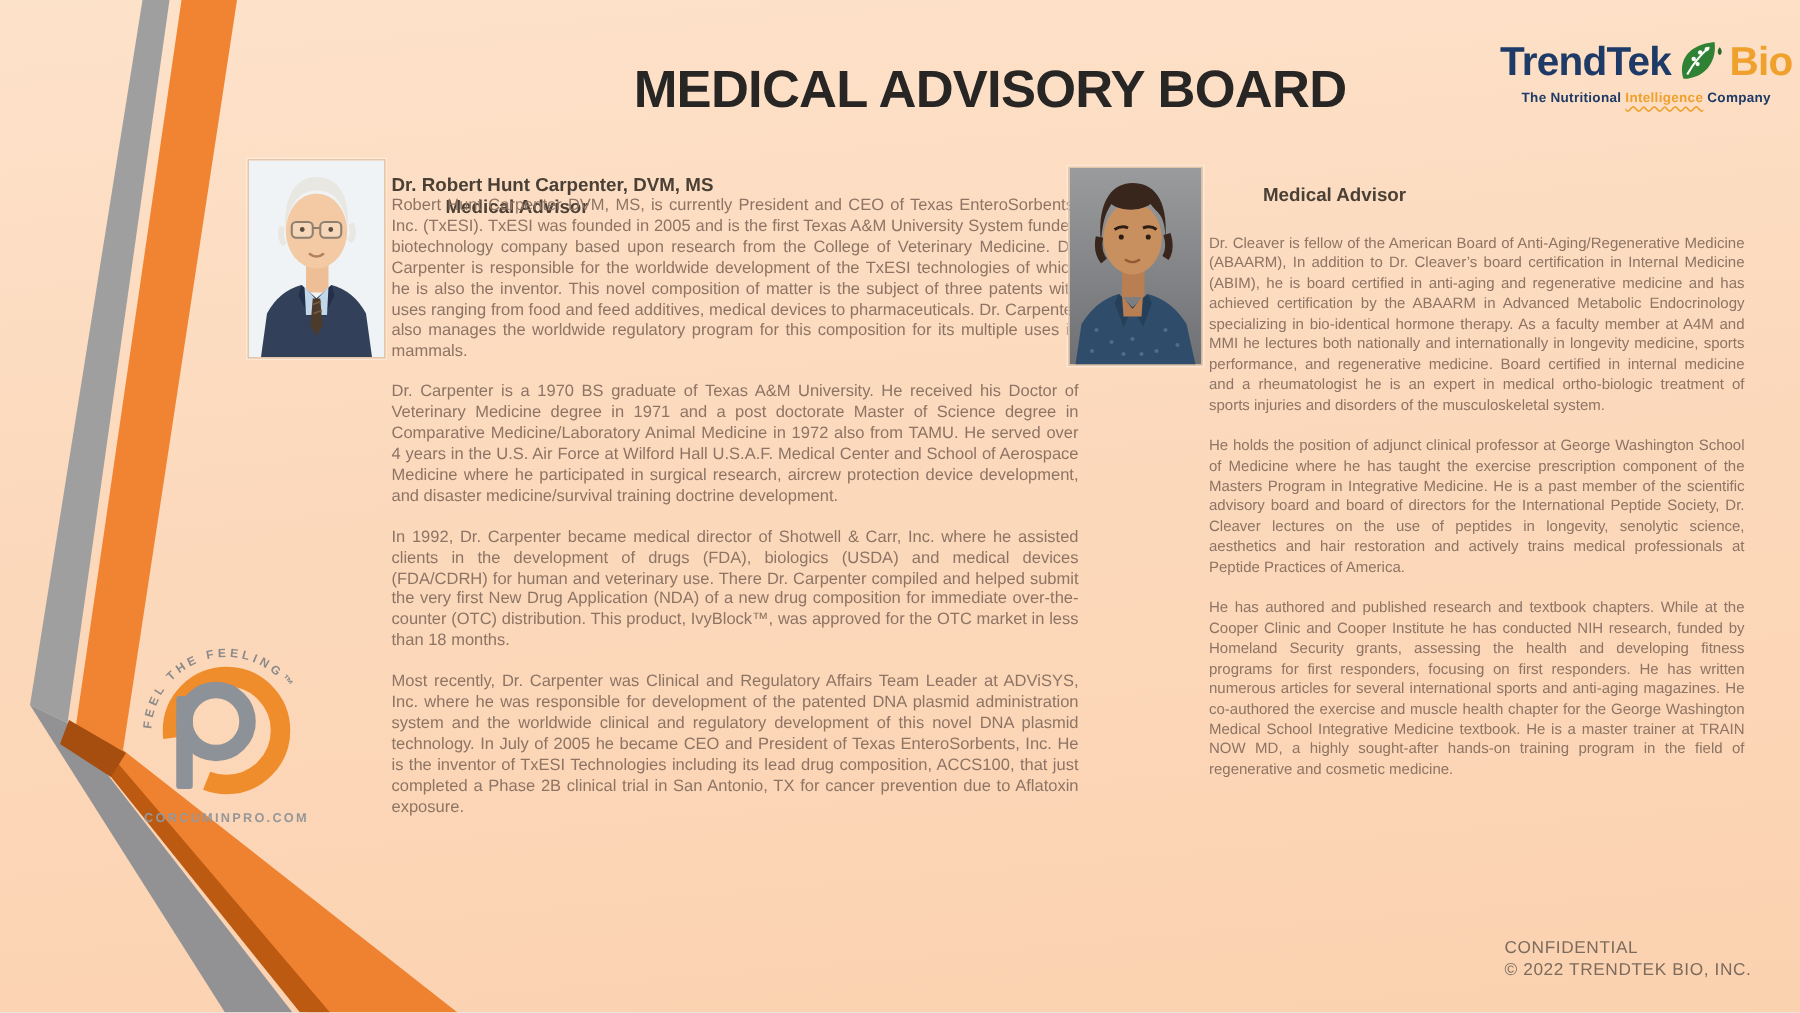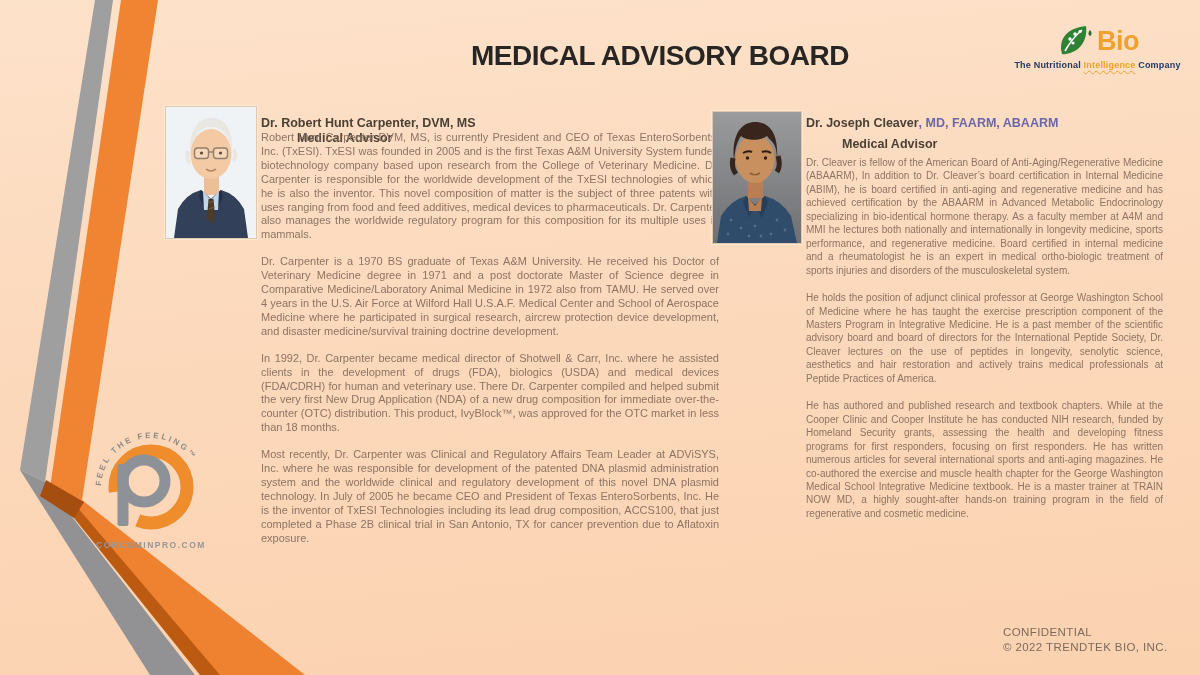--- a/index.html
+++ b/index.html
@@ -4,21 +4,21 @@
 <style>
   html,body{margin:0;padding:0;background:#e8e8e8;}
   .slide{
     position:relative;width:1200px;height:675px;overflow:hidden;
     background:linear-gradient(175deg,#fde2ca 0%,#fcd9bc 45%,#fbd2b0 100%);
     font-family:"Liberation Sans",sans-serif;
   }
   .deco{position:absolute;left:0;top:0;pointer-events:none;}
   .page-title{
     position:absolute;left:310px;top:40px;width:700px;text-align:center;
-    font-size:28px;font-weight:800;color:#282624;letter-spacing:-0.5px;
+    font-size:35px;font-weight:800;color:#282624;letter-spacing:-0.5px;
     font-family:"Liberation Sans",sans-serif;
   }
   
   .brand{position:absolute;left:1000px;top:24px;width:195px;text-align:center;}
   .brand-row{display:flex;align-items:center;justify-content:center;gap:3px;}
   .brand-primary{font-size:27px;font-weight:800;color:#1e3a66;letter-spacing:-0.5px;}
   .brand-secondary{font-size:27px;font-weight:800;color:#f0a02c;letter-spacing:-0.5px;}
   .brand-tagline{font-size:9px;font-weight:700;color:#1e3a66;margin-top:2px;letter-spacing:0.2px;}
   .tagline-hl{color:#f0a02c;text-decoration:underline wavy #f0a02c 1px;text-underline-offset:2px;}
   
@@ -68,20 +68,21 @@
       <rect x="33.5" y="62" width="11" height="62" rx="2" fill="#8d9298"></rect>
       <circle cx="60" cy="79" r="21" fill="none" stroke="#8d9298" stroke-width="11"></circle>
     </g>
     <text x="67" y="146" text-anchor="middle" font-size="8.5" font-weight="bold" fill="#95979a" letter-spacing="1.5" font-family="Liberation Sans, sans-serif">CORCUMINPRO.COM</text>
   </svg>
 
   <div class="page-title">MEDICAL ADVISORY BOARD</div>
 
   <div class="brand">
     <div class="brand-row">
+      <span class="brand-primary">TrendTek</span>
       <svg width="38" height="34" viewBox="0 0 38 34">
         <path d="M6,30 C2,16 10,4 30,2 C32,16 24,28 10,30 C8,30.3 7,30.2 6,30 Z" fill="#2f8233"></path>
         <path d="M9,27 C14,18 20,11 26,6" stroke="#ffffff" stroke-width="1.6" fill="none"></path>
         <circle cx="14" cy="15" r="1.7" fill="#ffffff"></circle>
         <circle cx="19" cy="10" r="1.7" fill="#ffffff"></circle>
         <circle cx="24" cy="7.5" r="1.6" fill="#ffffff"></circle>
         <circle cx="17" cy="19" r="1.6" fill="#ffffff"></circle>
         <path d="M34,6 C36,8 36,11 34,12 C32,11 32,8 34,6 Z" fill="#246b2a"></path>
       </svg>
       <span class="brand-secondary">Bio</span>
@@ -148,21 +149,20 @@
         <circle cx="72" cy="118" r="1.4"></circle>
         <circle cx="58" cy="122" r="1.4"></circle>
       <circle cx="42" cy="114" r="1.4"></circle>
         <circle cx="48" cy="124" r="1.4"></circle>
         <circle cx="36" cy="124" r="1.4"></circle>
     </g>
     <polygon points="35,85 42,94 49,85 48,99 36,99" fill="#b97f52"></polygon>
   </svg>
 
   <div class="adv-head head-right">
-    <div><span>Dr. Joseph Cleaver</span><span class="credentials">, MD, FAARM, ABAARM</span></div>
     <div class="role">Medical Advisor</div>
   </div>
 
   <div class="bio bio-right">
     <p>Dr. Cleaver is fellow of the American Board of Anti-Aging/Regenerative Medicine (ABAARM), In addition to Dr. Cleaver’s board certification in Internal Medicine (ABIM), he is board certified in anti-aging and regenerative medicine and has achieved certification by the ABAARM in Advanced Metabolic Endocrinology specializing in bio-identical hormone therapy. As a faculty member at A4M and MMI he lectures both nationally and internationally in longevity medicine, sports performance, and regenerative medicine. Board certified in internal medicine and a rheumatologist he is an expert in medical ortho-biologic treatment of sports injuries and disorders of the musculoskeletal system.</p>
     <p>He holds the position of adjunct clinical professor at George Washington School of Medicine where he has taught the exercise prescription component of the Masters Program in Integrative Medicine. He is a past member of the scientific advisory board and board of directors for the International Peptide Society, Dr. Cleaver lectures on the use of peptides in longevity, senolytic science, aesthetics and hair restoration and actively trains medical professionals at Peptide Practices of America.</p>
     <p>He has authored and published research and textbook chapters. While at the Cooper Clinic and Cooper Institute he has conducted NIH research, funded by Homeland Security grants, assessing the health and developing fitness programs for first responders, focusing on first responders. He has written numerous articles for several international sports and anti-aging magazines. He co-authored the exercise and muscle health chapter for the George Washington Medical School Integrative Medicine textbook. He is a master trainer at TRAIN NOW MD, a highly sought-after hands-on training program in the field of regenerative and cosmetic medicine.</p>
   </div>
 
   <div class="footer">

